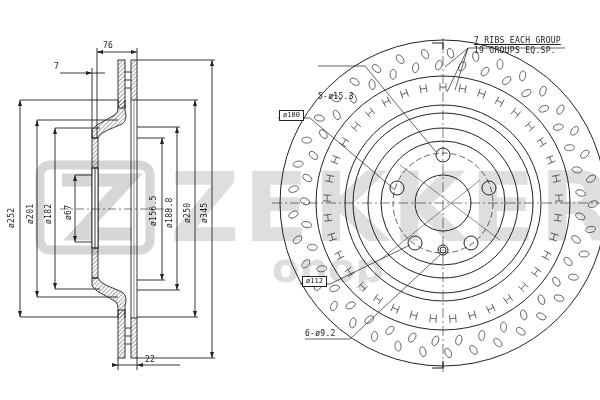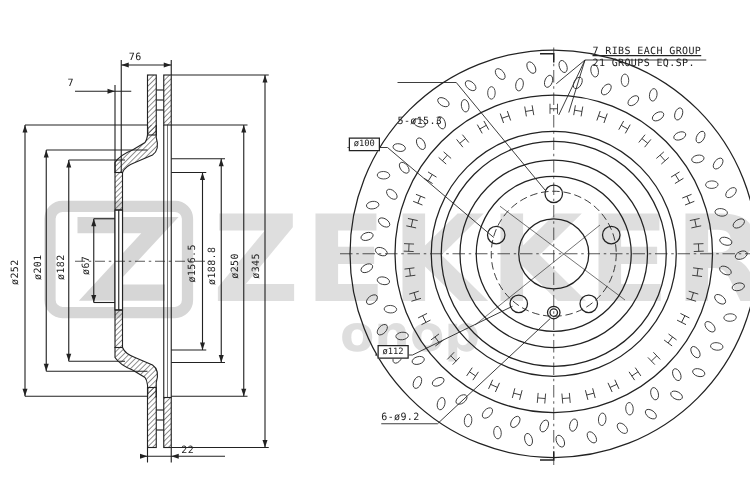--- a/index.html
+++ b/index.html
@@ -281,19 +281,19 @@
         <ellipse cx="400.1601162052473" cy="59.247628344948396" rx="5" ry="3" transform="rotate(410.5405405405405 400.1601162052473 59.247628344948396)"></ellipse>
         <ellipse cx="393.14446763163403" cy="74.32045270414255" rx="5" ry="3" transform="rotate(450.5405405405405 393.14446763163403 74.32045270414255)"></ellipse>
         <path d="M-3 -4 V4 M3 -4 V4 M-3 0 H3" transform="translate(404.3557838099213 93.62621632651424) rotate(340.5405405405405)"></path>
         <ellipse cx="425.07059766735983" cy="54.07539984275829" rx="5" ry="3" transform="rotate(420.2702702702703 425.07059766735983 54.07539984275829)"></ellipse>
         <ellipse cx="415.6085431305275" cy="67.7457649810261" rx="5" ry="3" transform="rotate(460.2702702702703 415.6085431305275 67.7457649810261)"></ellipse>
         <path d="M-3 -4 V4 M3 -4 V4 M-3 0 H3" transform="translate(423.3959048426655 88.66855439966582) rotate(350.2702702702703)"></path>
       </g>
   </svg>
 
   <div class="lbl" style="left:474px;top:37px;text-decoration:underline;">7 RIBS EACH GROUP</div>
-  <div class="lbl" style="left:474px;top:47px;">21 GROUPS EQ.SP.</div>
+  <div class="lbl" style="left:474px;top:47px;">19 GROUPS EQ.SP.</div>
   <div class="lbl" style="left:318px;top:57px;margin-top:36px;">5-ø15.3</div>
   <div class="boxlbl" style="left:279px;top:110px;">ø100</div>
   <div class="boxlbl" style="left:302px;top:276px;">ø112</div>
   <div class="lbl" style="left:305px;top:330px;">6-ø9.2</div>
 
 </div>
 
 </body></html>

